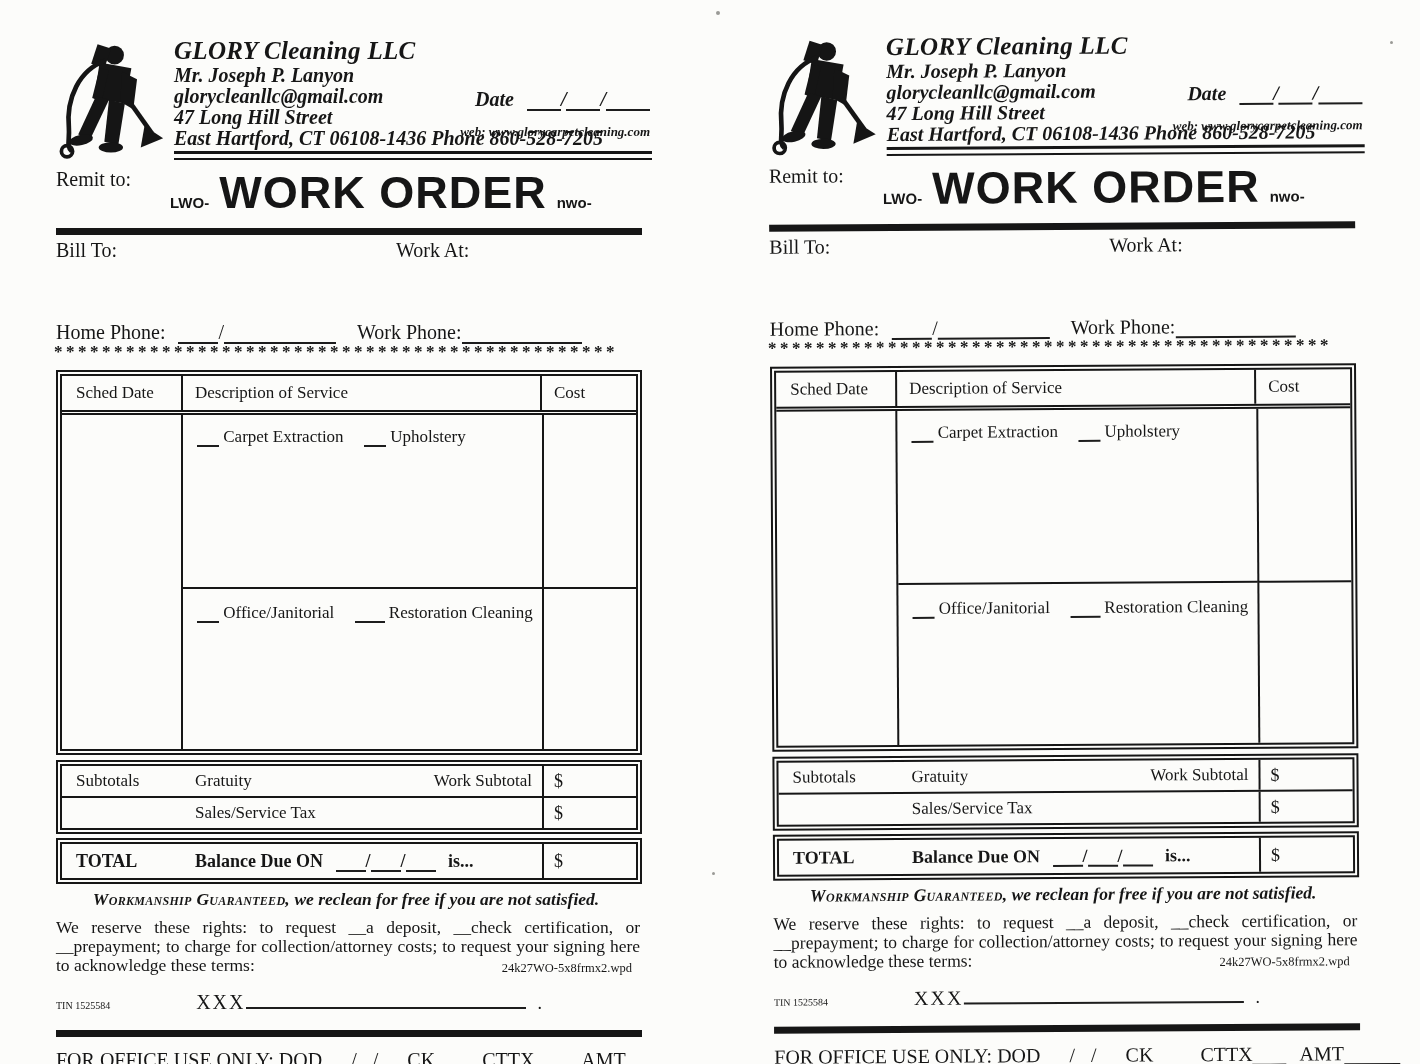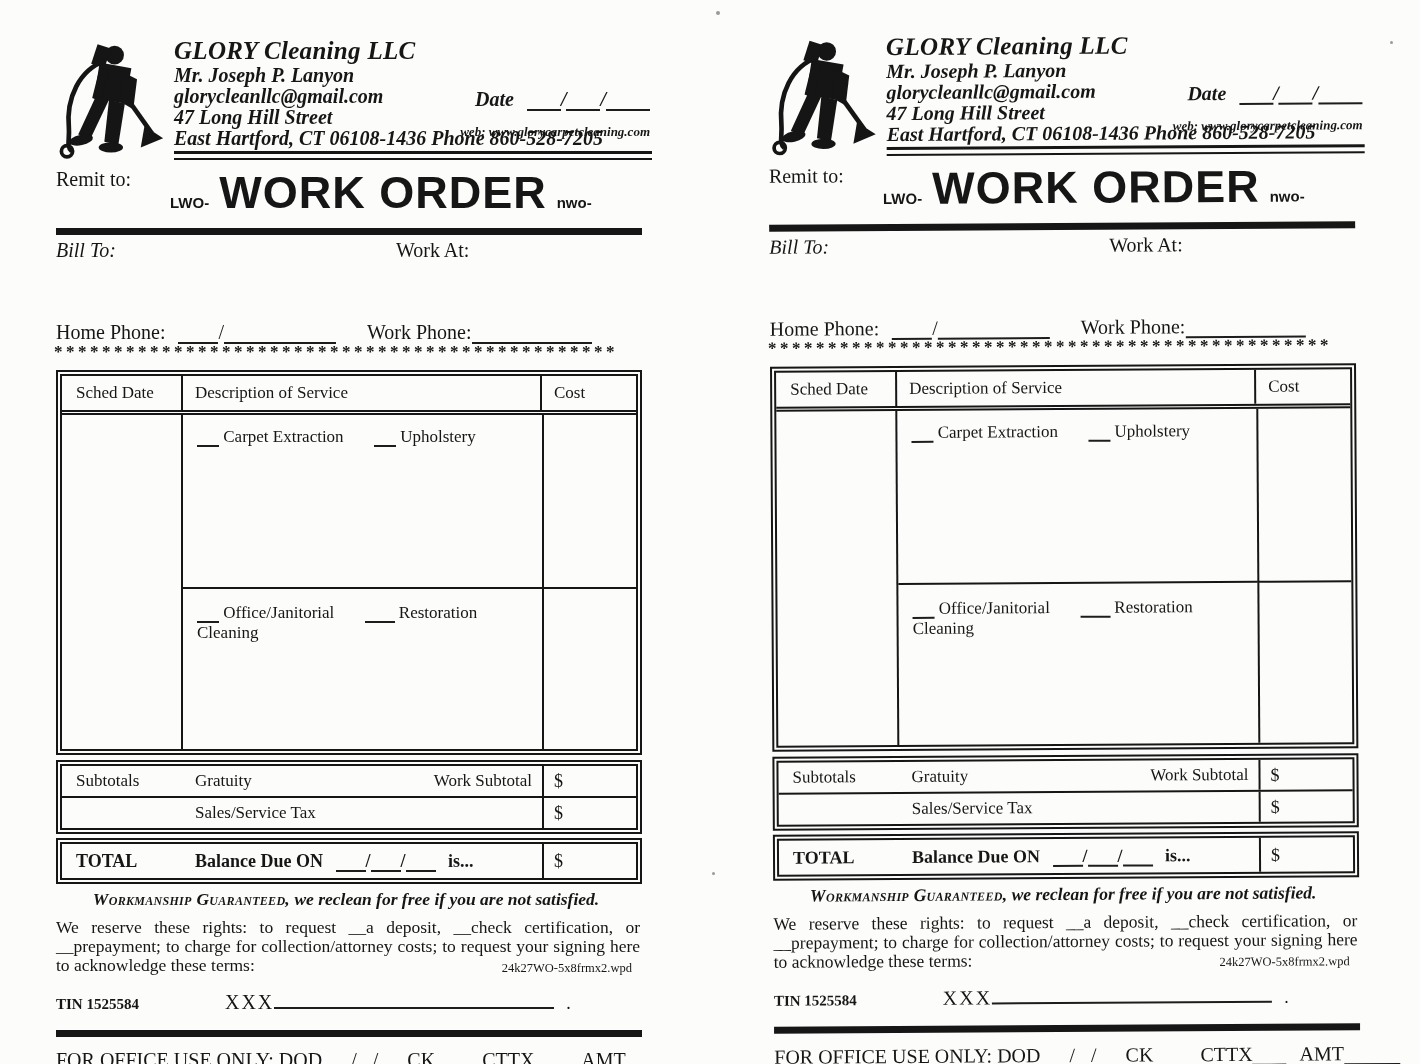--- a/index.html
+++ b/index.html
@@ -24,33 +24,33 @@
 
   
   .order-sec{position:relative;margin-top:2px;height:62px;}
   .remit{position:absolute;left:16px;top:2px;font-size:20px;}
   .order-line{margin-left:130px;display:flex;align-items:baseline;padding-top:6px;}
   .order-fix{font-family:"Liberation Sans",sans-serif;font-weight:bold;font-size:15px;}
   .order-title{font-family:"Liberation Sans",sans-serif;font-weight:bold;font-size:45px;
                letter-spacing:1px;margin:0 10px;line-height:.95;}
   .bar{margin-left:16px;width:586px;height:7px;background:#161616;}
   .billrow{position:relative;height:26px;margin-top:4px;font-size:20px;}
-  .bill{position:absolute;left:16px;font-style:italic;}
+  .bill{position:absolute;left:16px;}
   .workat{position:absolute;left:356px;}
 
   
   .phones{margin-left:16px;margin-top:56px;font-size:20px;white-space:nowrap;}
   .stars{margin-left:14px;width:586px;overflow:hidden;white-space:nowrap;
          font-size:17px;font-weight:bold;letter-spacing:3.5px;margin-top:-2px;}
 
   
   .blank{display:inline-block;border-bottom:2px solid #1d1d1d;height:1.02em;vertical-align:bottom;}
   .b16{width:16px}.b22{width:22px}.b30{width:30px}.b34{width:34px}.b40{width:40px}
   .b44{width:44px}.b56{width:56px}.b112{width:112px}.b120{width:120px}.b280{width:280px}
-  .ml26{margin-left:26px}.ml8{margin-left:8px}
+  .ml26{margin-left:16px}.ml8{margin-left:8px}
 
   
   .tbox{margin-left:16px;width:586px;border:6px double #161616;box-sizing:border-box;background:transparent;}
   .maintable{margin-top:8px;}
   .grid{display:grid;grid-template-columns:121px 1fr 94px;}
   .thead{border-bottom:5px double #161616;}
   .thead > div{height:34px;display:flex;align-items:center;font-size:17px;}
   .c1{padding-left:14px;}
   .c2{padding-left:12px;}
   .c3{padding-left:12px;}
@@ -69,21 +69,21 @@
   .bold{font-weight:bold;}
   .dollar{padding-left:10px;font-size:18px;}
 
   
   .guarantee{margin-top:5px;text-align:center;font-weight:bold;font-style:italic;font-size:17.5px;}
   .smallcaps{font-variant:small-caps;letter-spacing:.3px;}
   .terms{position:relative;margin:8px 0 0 16px;width:584px;font-size:17.5px;line-height:1.08;
          text-align:justify;}
   .fileref{position:absolute;right:8px;bottom:-1px;font-size:12.5px;}
   .tinrow{margin-left:16px;margin-top:16px;display:flex;align-items:baseline;}
-  .tin{font-size:15px;font-weight:bold;}
+  .tin{font-size:10px;font-weight:normal;}
   .xxx{font-size:20px;letter-spacing:2px;margin-left:86px;}
   .period{margin-left:12px;font-size:18px;}
   .botbar{margin-top:16px;}
   .office{margin-left:16px;margin-top:12px;font-size:20px;white-space:nowrap;}
 
   .speck{position:absolute;background:#9a9a96;border-radius:50%;}
 </style>
 </head>
 <body>
 

